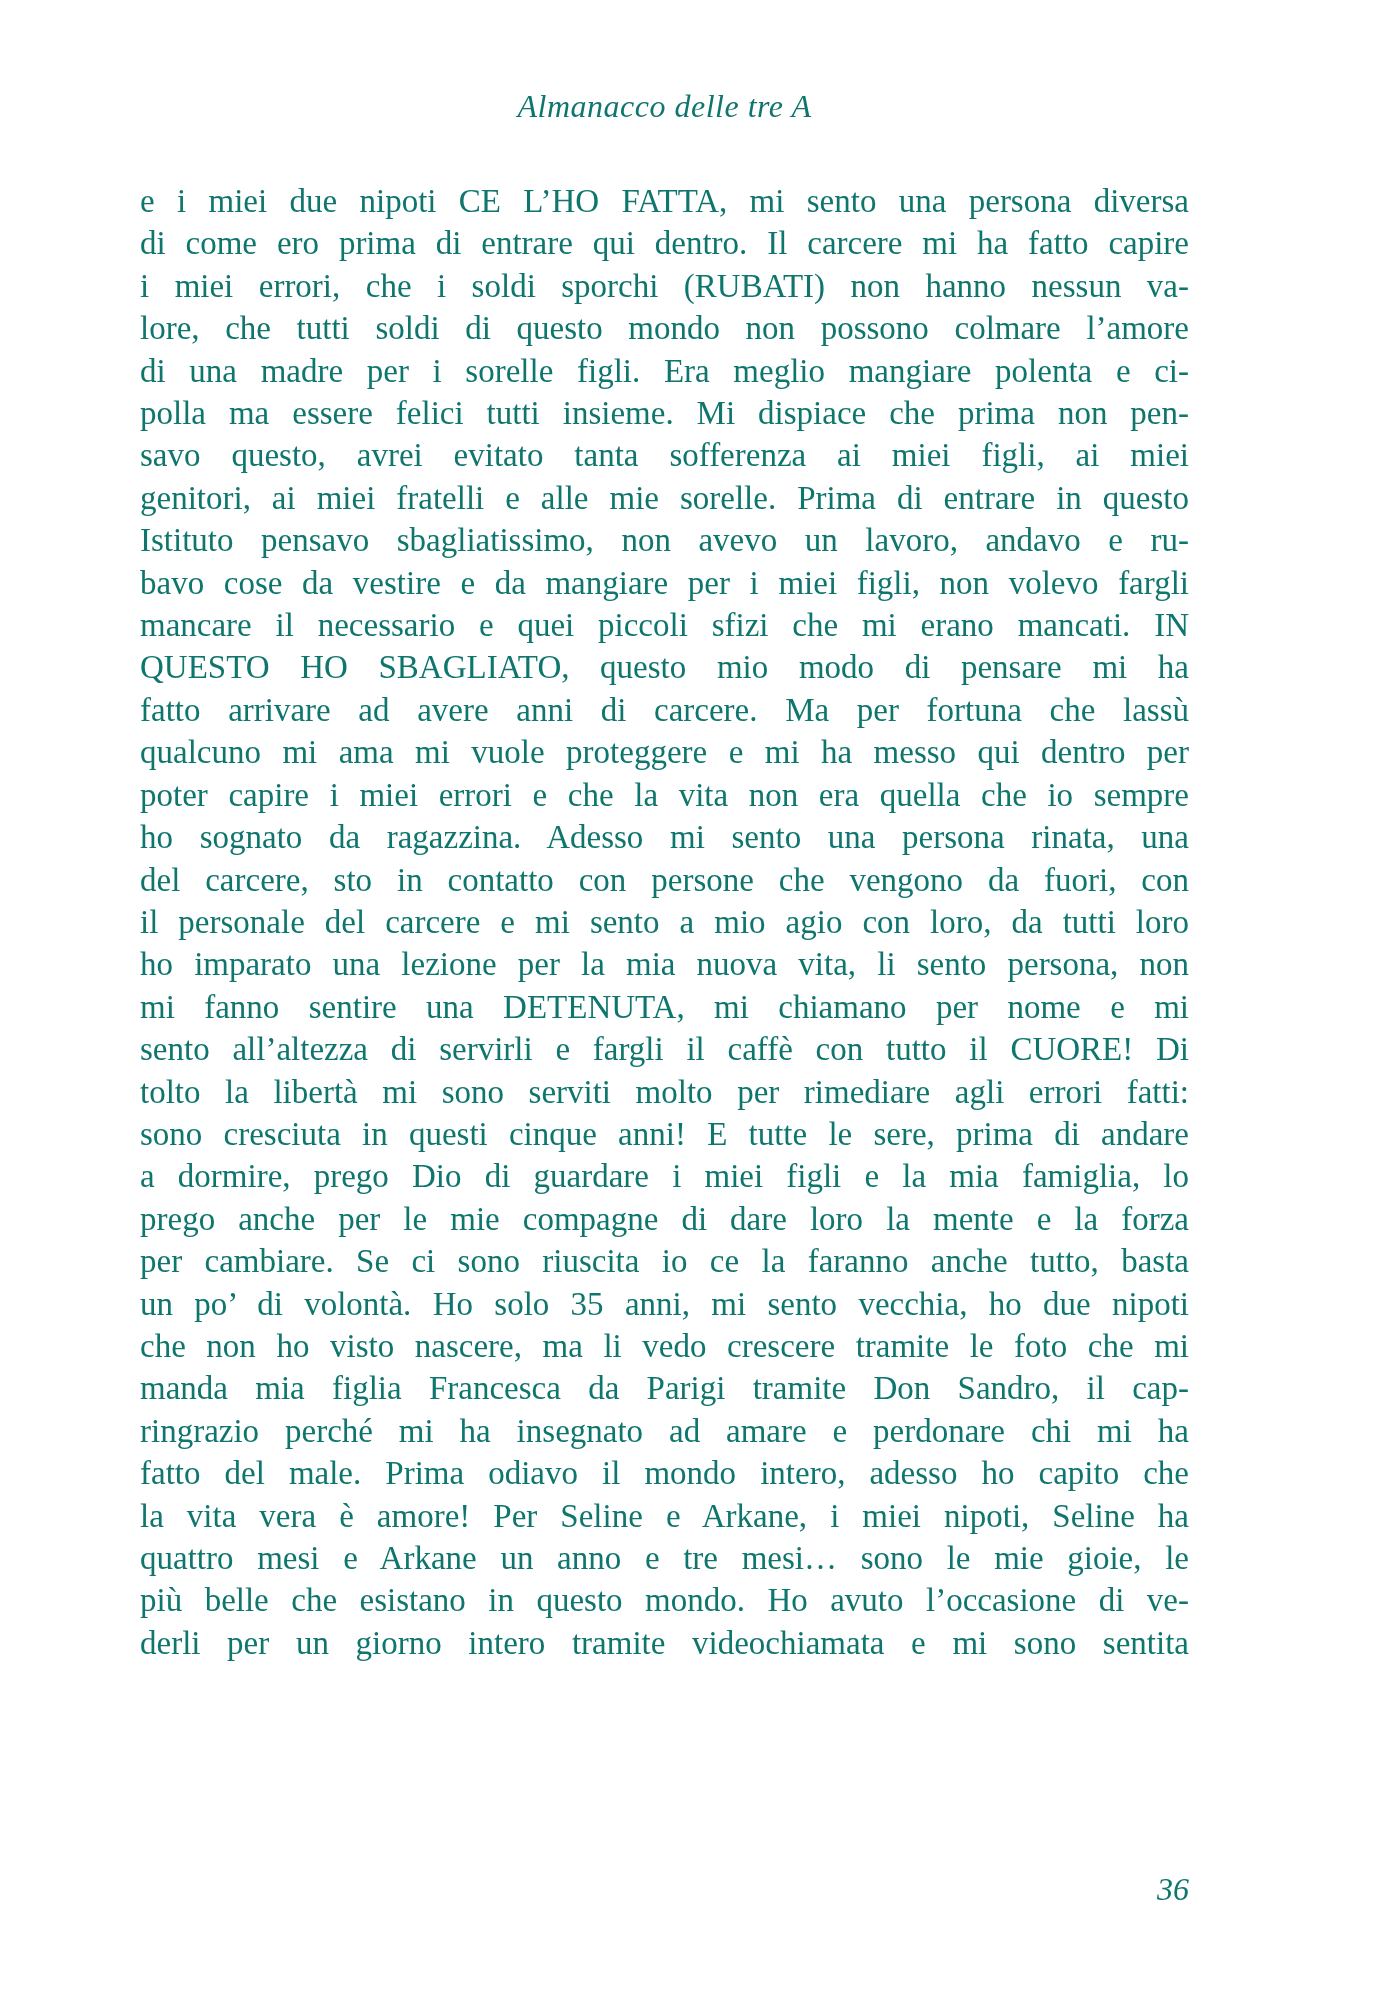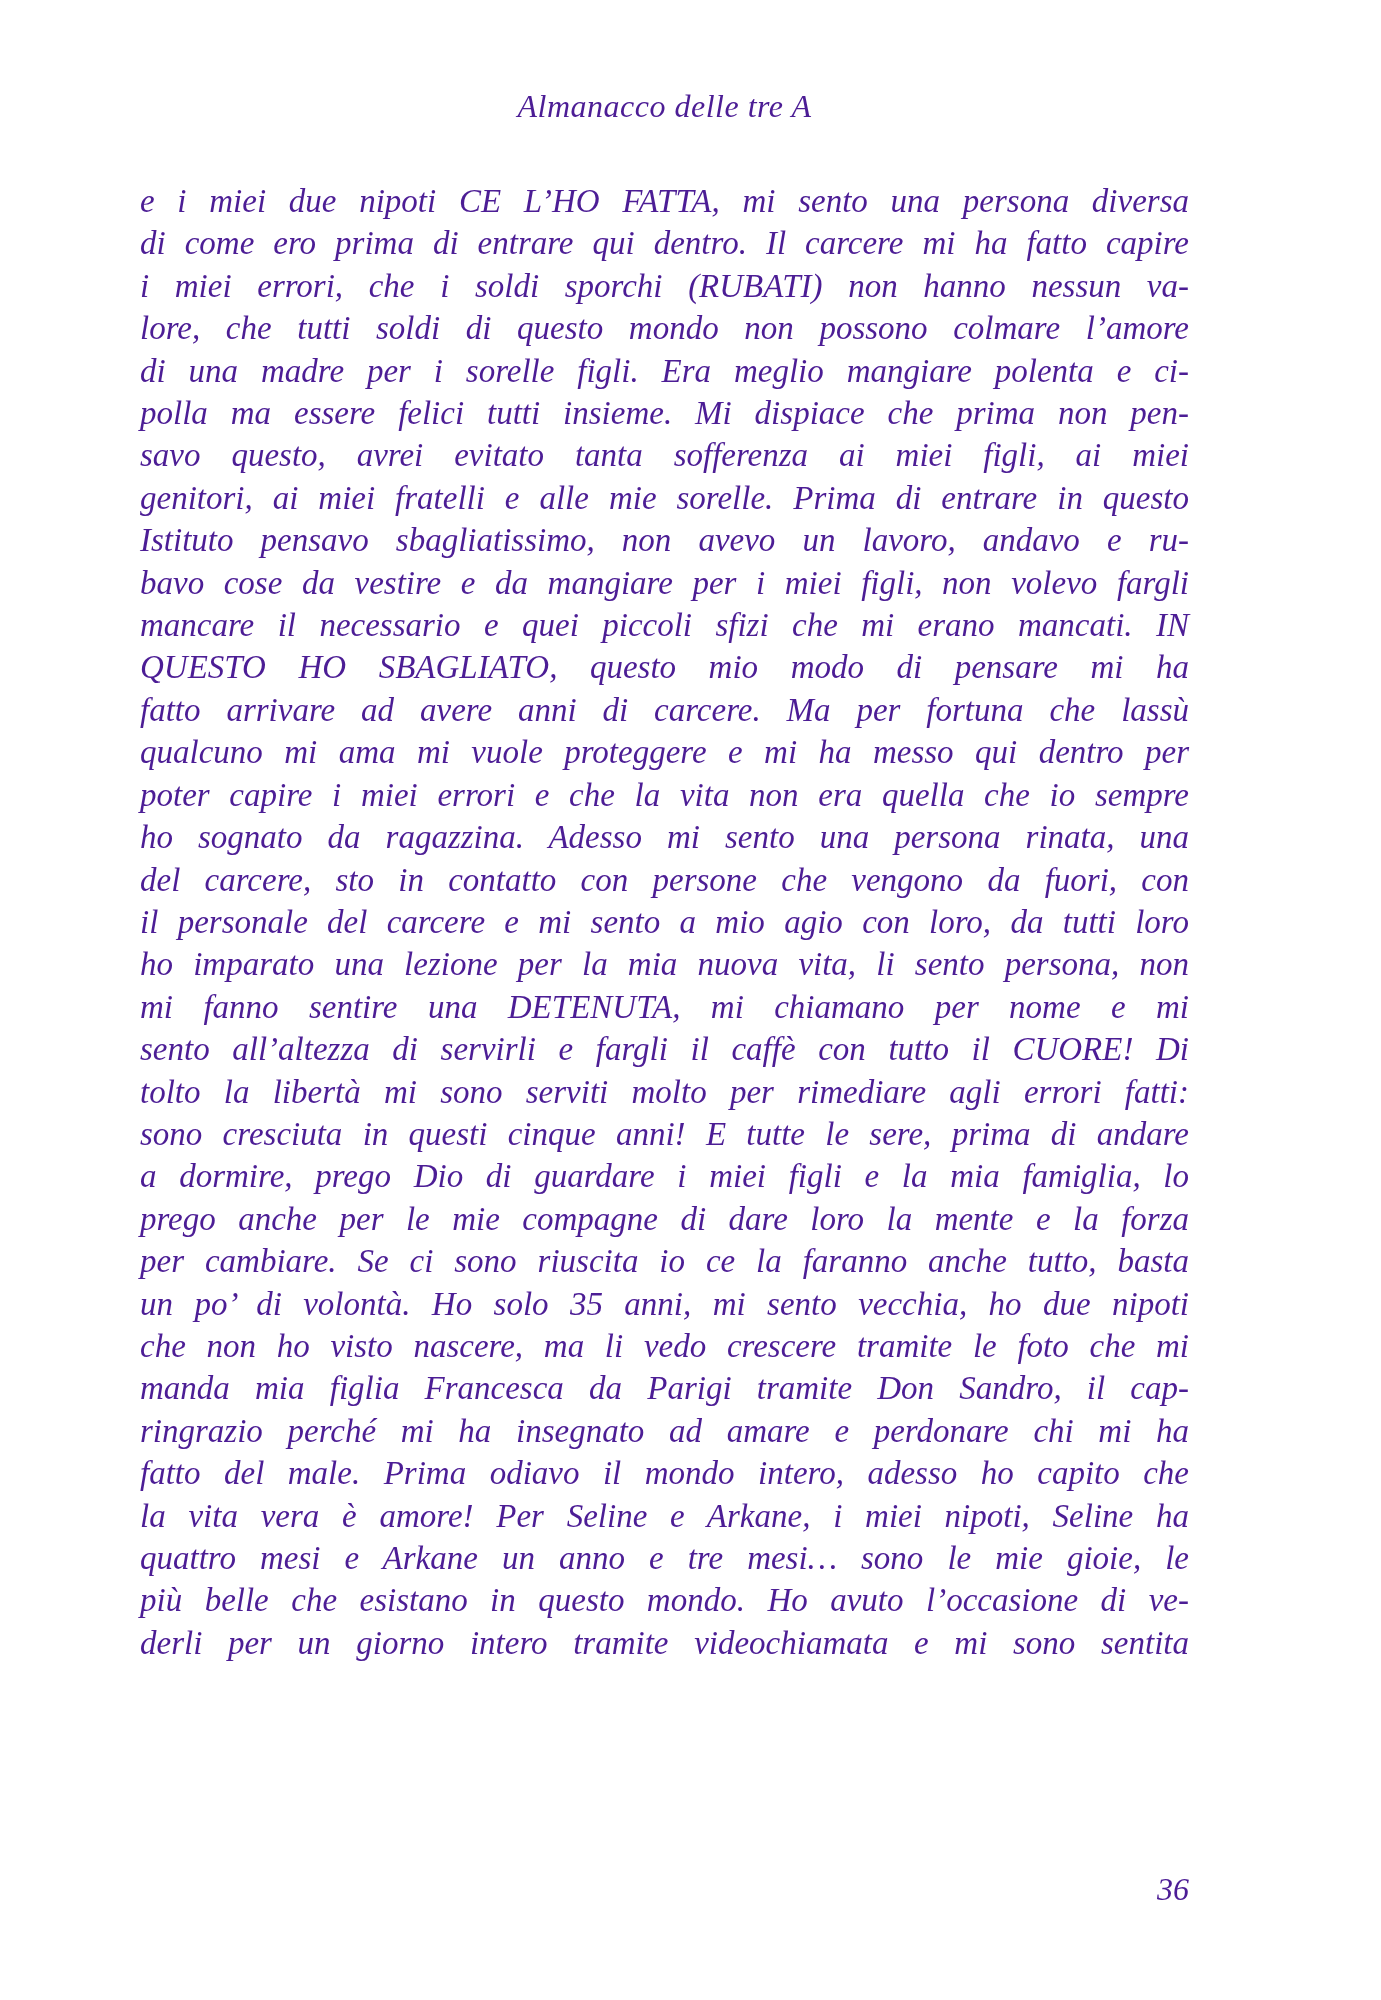--- a/index.html
+++ b/index.html
@@ -5,21 +5,21 @@
   html, body {
     margin: 0;
     padding: 0;
     background: #ffffff;
   }
   .page {
     position: relative;
     width: 1381px;
     height: 2000px;
     background: #ffffff;
-    color: #4c1d95;
+    color: #0f766e;
     font-family: "Liberation Serif", "DejaVu Serif", serif;
     overflow: hidden;
   }
   .running-header {
     position: absolute;
     left: 140px;
     top: 89px;
     width: 1049px;
     text-align: center;
     font-style: italic;
@@ -28,21 +28,20 @@
     letter-spacing: 0.5px;
     white-space: nowrap;
   }
   .body-text {
     position: absolute;
     left: 140px;
     top: 180px;
     width: 1049px;
     font-size: 33px;
     line-height: 42.4px;
-    font-style: italic;
   }
   .body-text .line {
     text-align: justify;
     text-align-last: justify;
     -moz-text-align-last: justify;
     white-space: normal;
   }
   .page-number {
     position: absolute;
     left: 140px;

